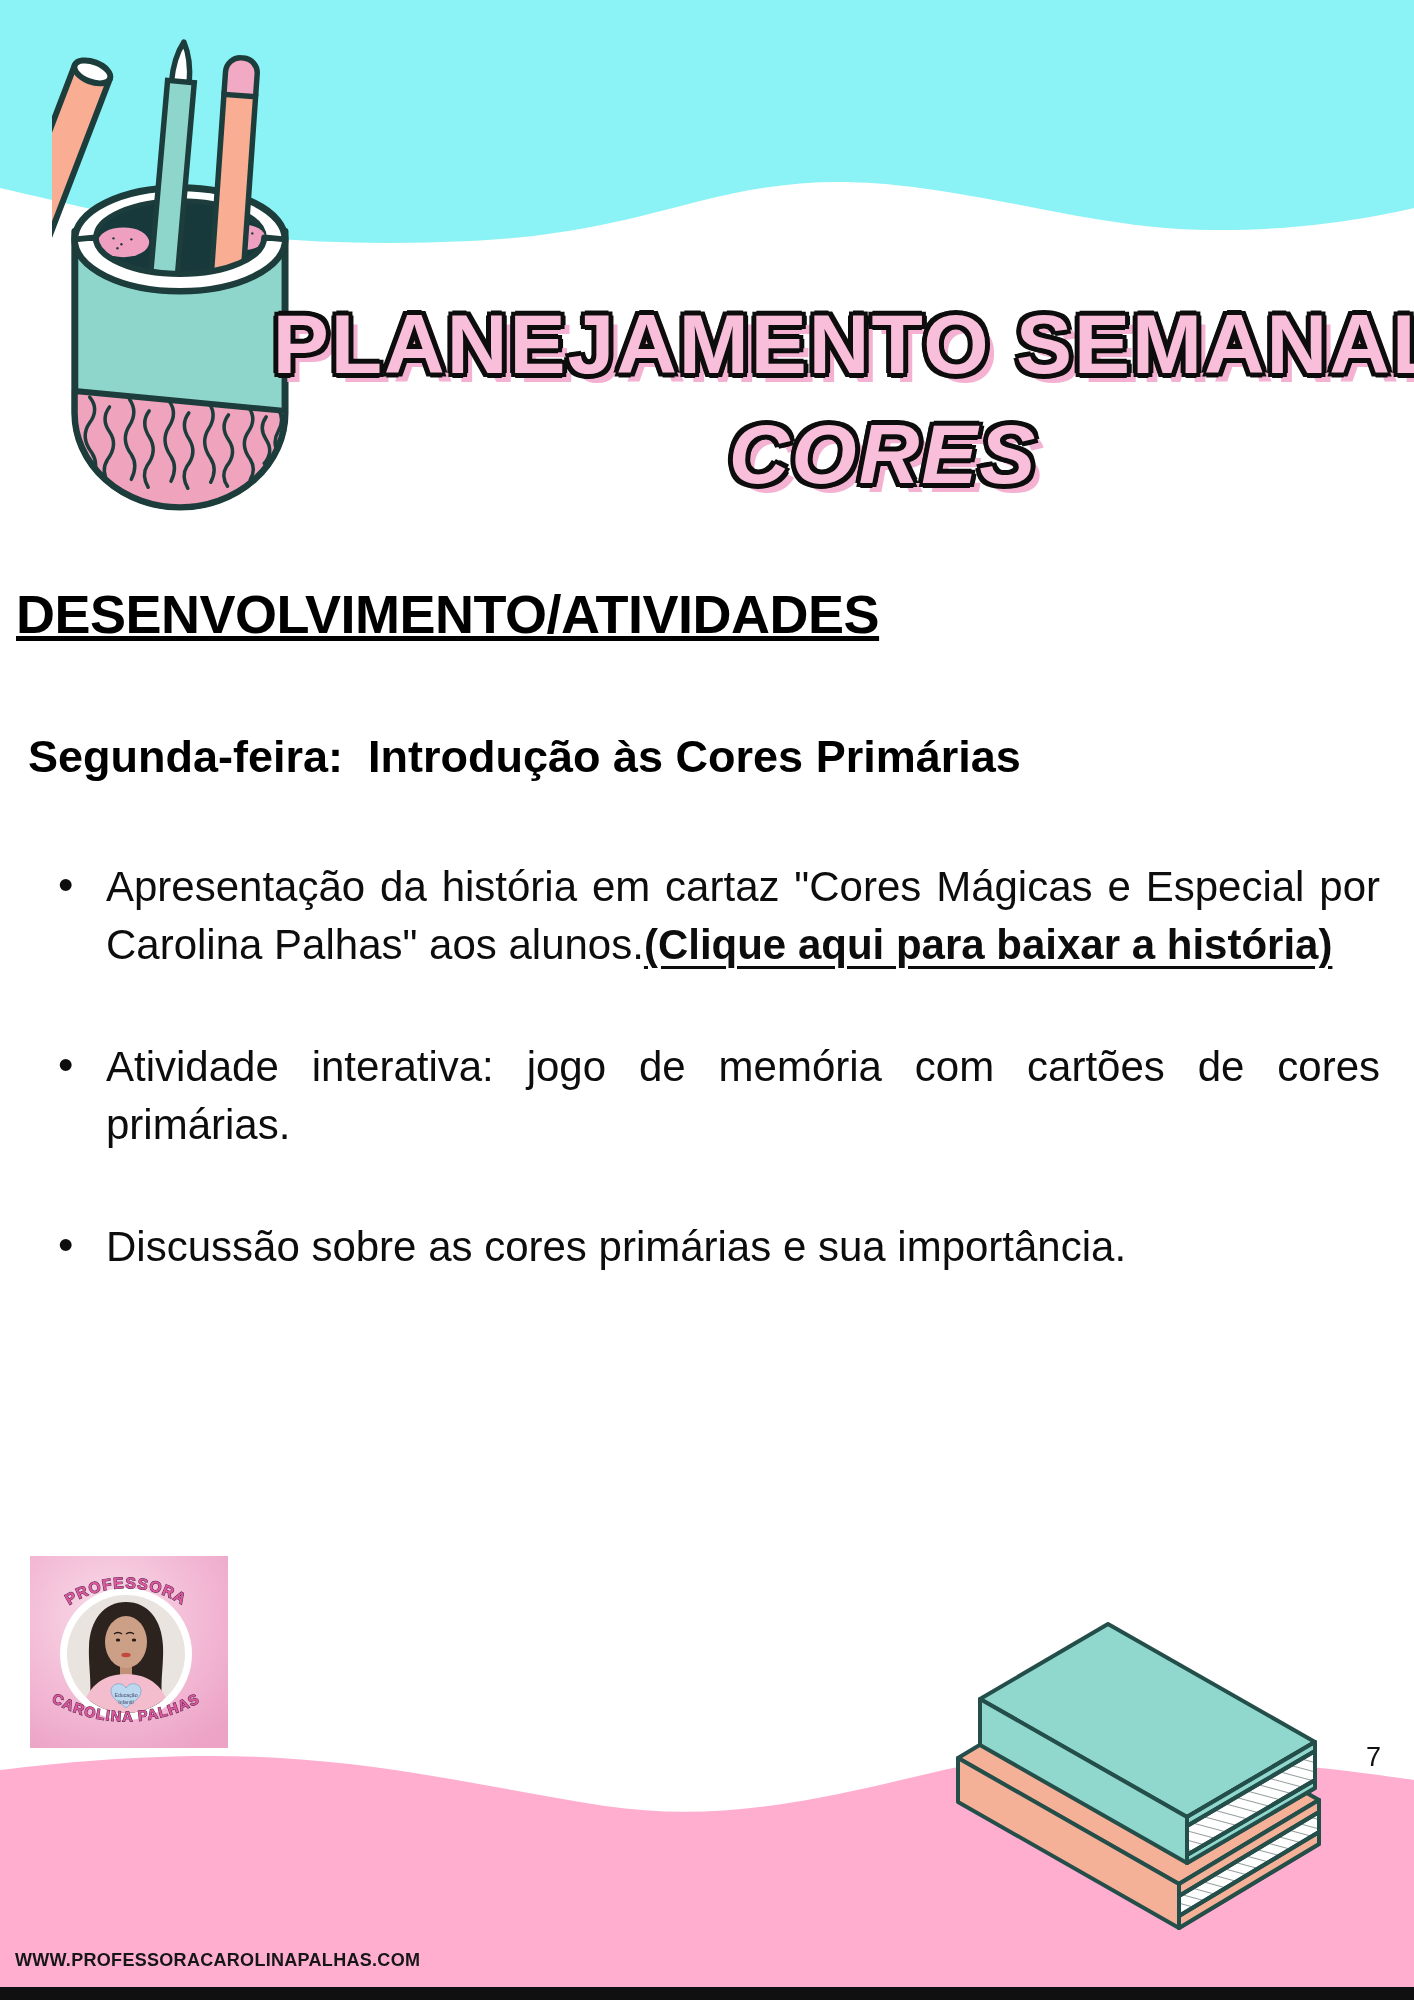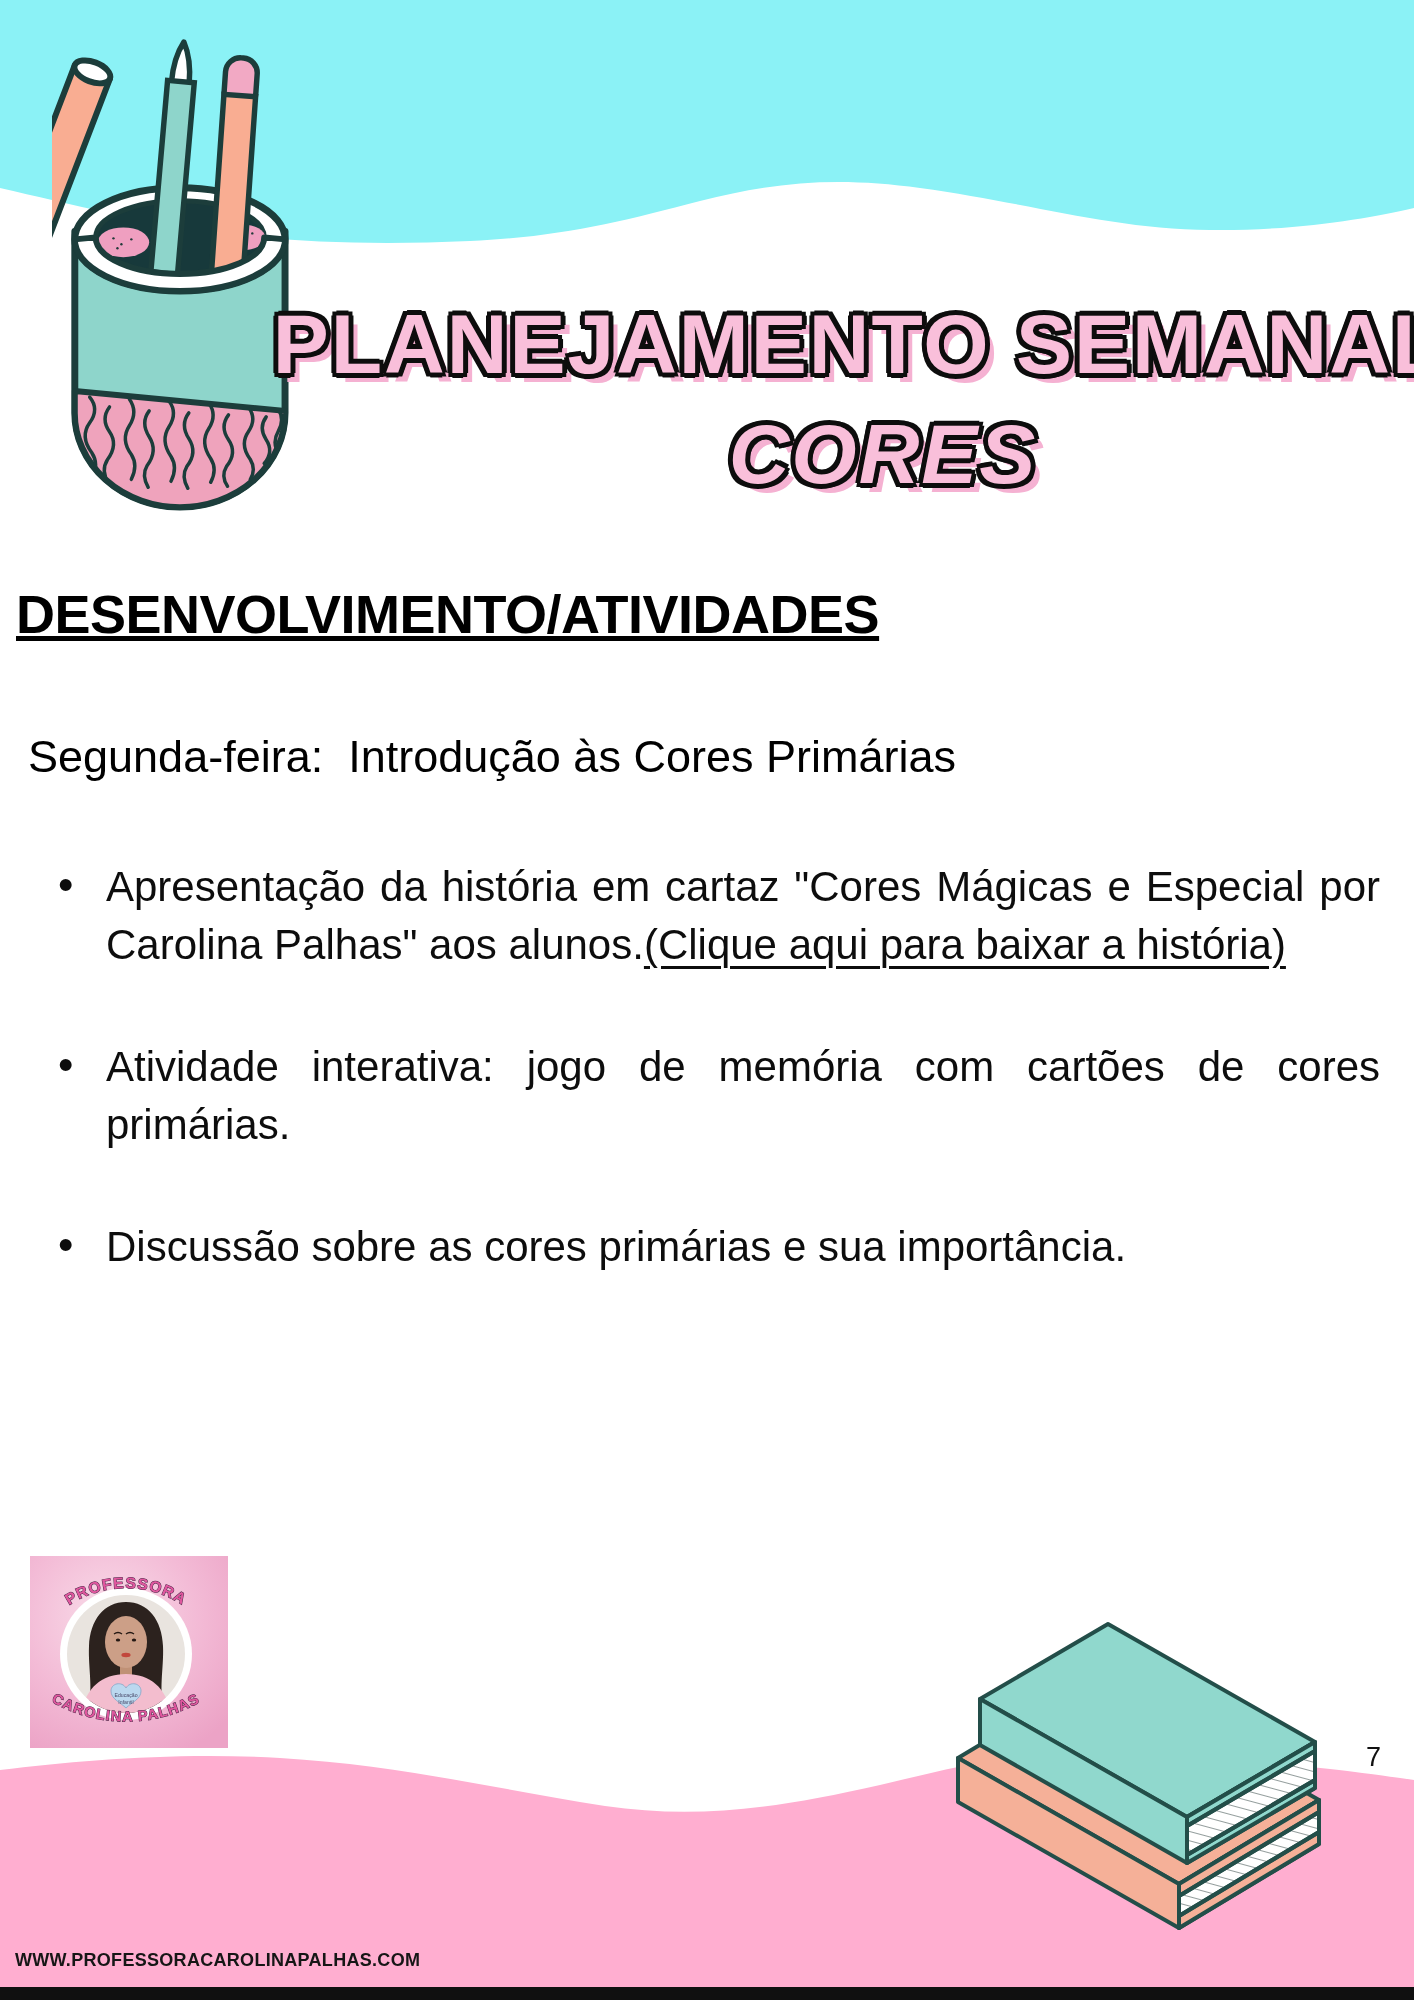--- a/index.html
+++ b/index.html
@@ -21,32 +21,32 @@
     letter-spacing:2px;color:#F9BFDA;transform:translateX(-50%);
     text-shadow:
       -4px -4px 0 #0d0d0d, 4px -4px 0 #0d0d0d, -4px 4px 0 #0d0d0d, 4px 4px 0 #0d0d0d,
       -5px 0 0 #0d0d0d, 5px 0 0 #0d0d0d, 0 -5px 0 #0d0d0d, 0 5px 0 #0d0d0d,
       9px 9px 0 #F5B1D2;}
   #title1{left:859px;top:296px;}
   #title2{left:883px;top:406px;font-style:italic;}
 
   #section-heading{left:16px;top:583px;font-size:54px;font-weight:bold;
     color:#000;letter-spacing:-0.5px;white-space:nowrap;z-index:2;text-decoration:underline;}
-  #day-heading{left:28px;top:731px;font-size:45px;font-weight:normal;
+  #day-heading{left:28px;top:731px;font-size:45px;font-weight:bold;
     color:#000;white-space:nowrap;z-index:2;}
 
   #activities{left:50px;top:858px;width:1330px;z-index:2;
     list-style:none;margin:0;padding:0;}
   #activities li{position:relative;padding-left:56px;margin-bottom:64px;
     font-size:42px;line-height:58px;color:#0d0d0d;
     text-align:justify;text-align-last:left;}
   #activities li::before{content:"\2022";position:absolute;left:8px;top:-2px;
     font-size:44px;color:#0d0d0d;}
   a.dl{color:#0d0d0d;text-decoration:underline;
-    text-decoration-thickness:3px;text-underline-offset:7px;cursor:pointer;}
+    text-decoration-thickness:3px;text-underline-offset:7px;cursor:pointer;font-weight:bold;}
   a.dl:empty{display:none;}
 
   #page-number{left:1366px;top:1742px;font-size:27px;color:#111;z-index:3;}
   #footer-url{left:15px;top:1950px;font-size:18px;letter-spacing:.3px;
     color:#161616;z-index:3;font-weight:bold;}
   #bottom-bar{left:0;top:1987px;width:1414px;height:13px;background:#101010;z-index:4;}
 </style>
 </head>
 <body>
 

